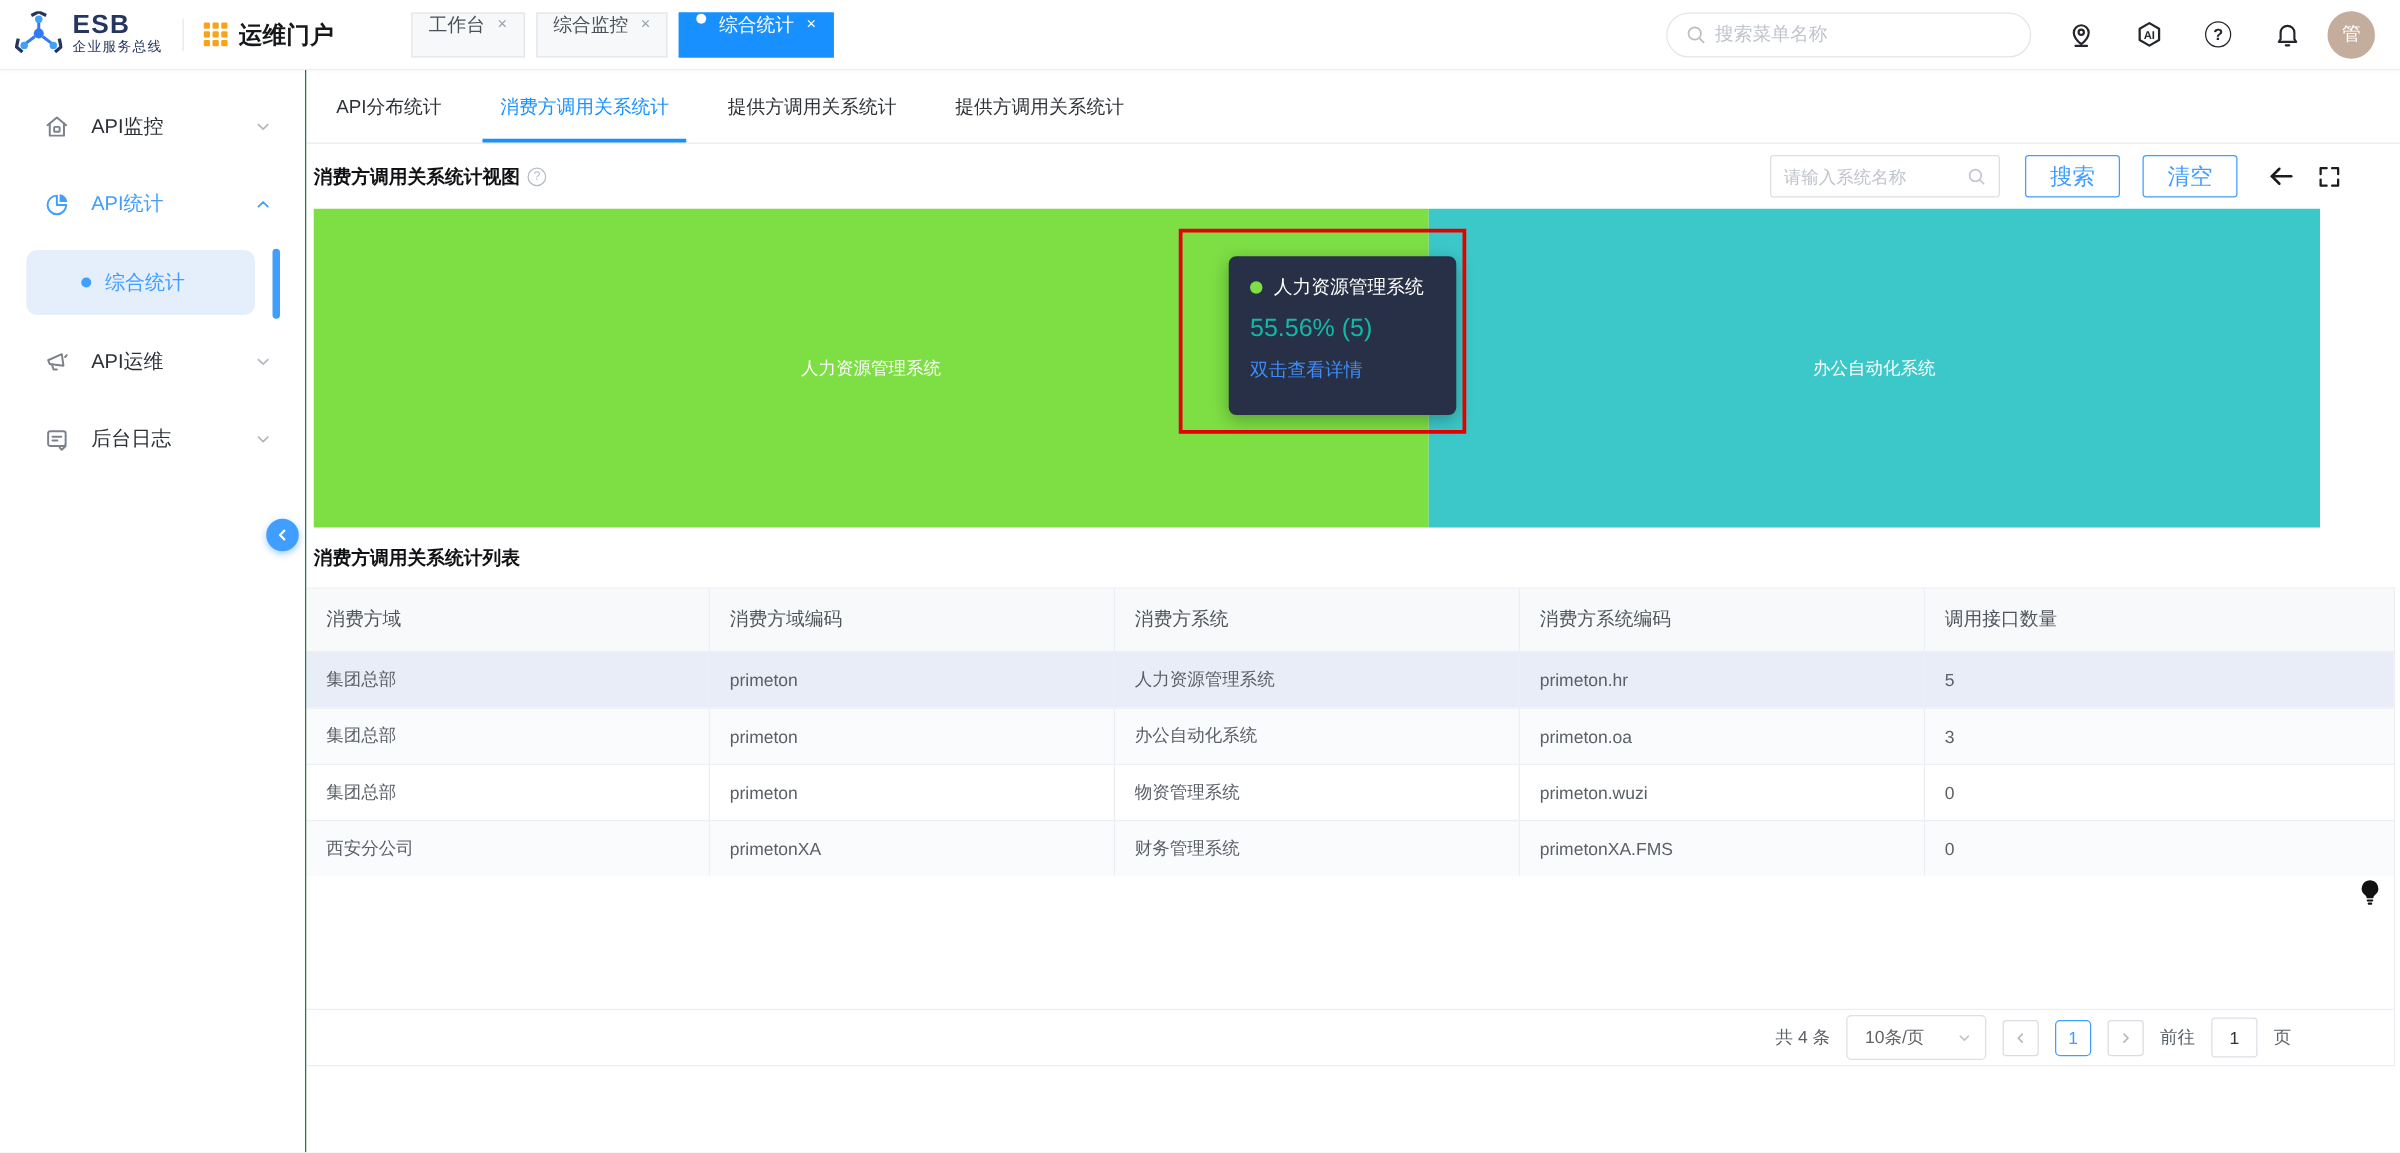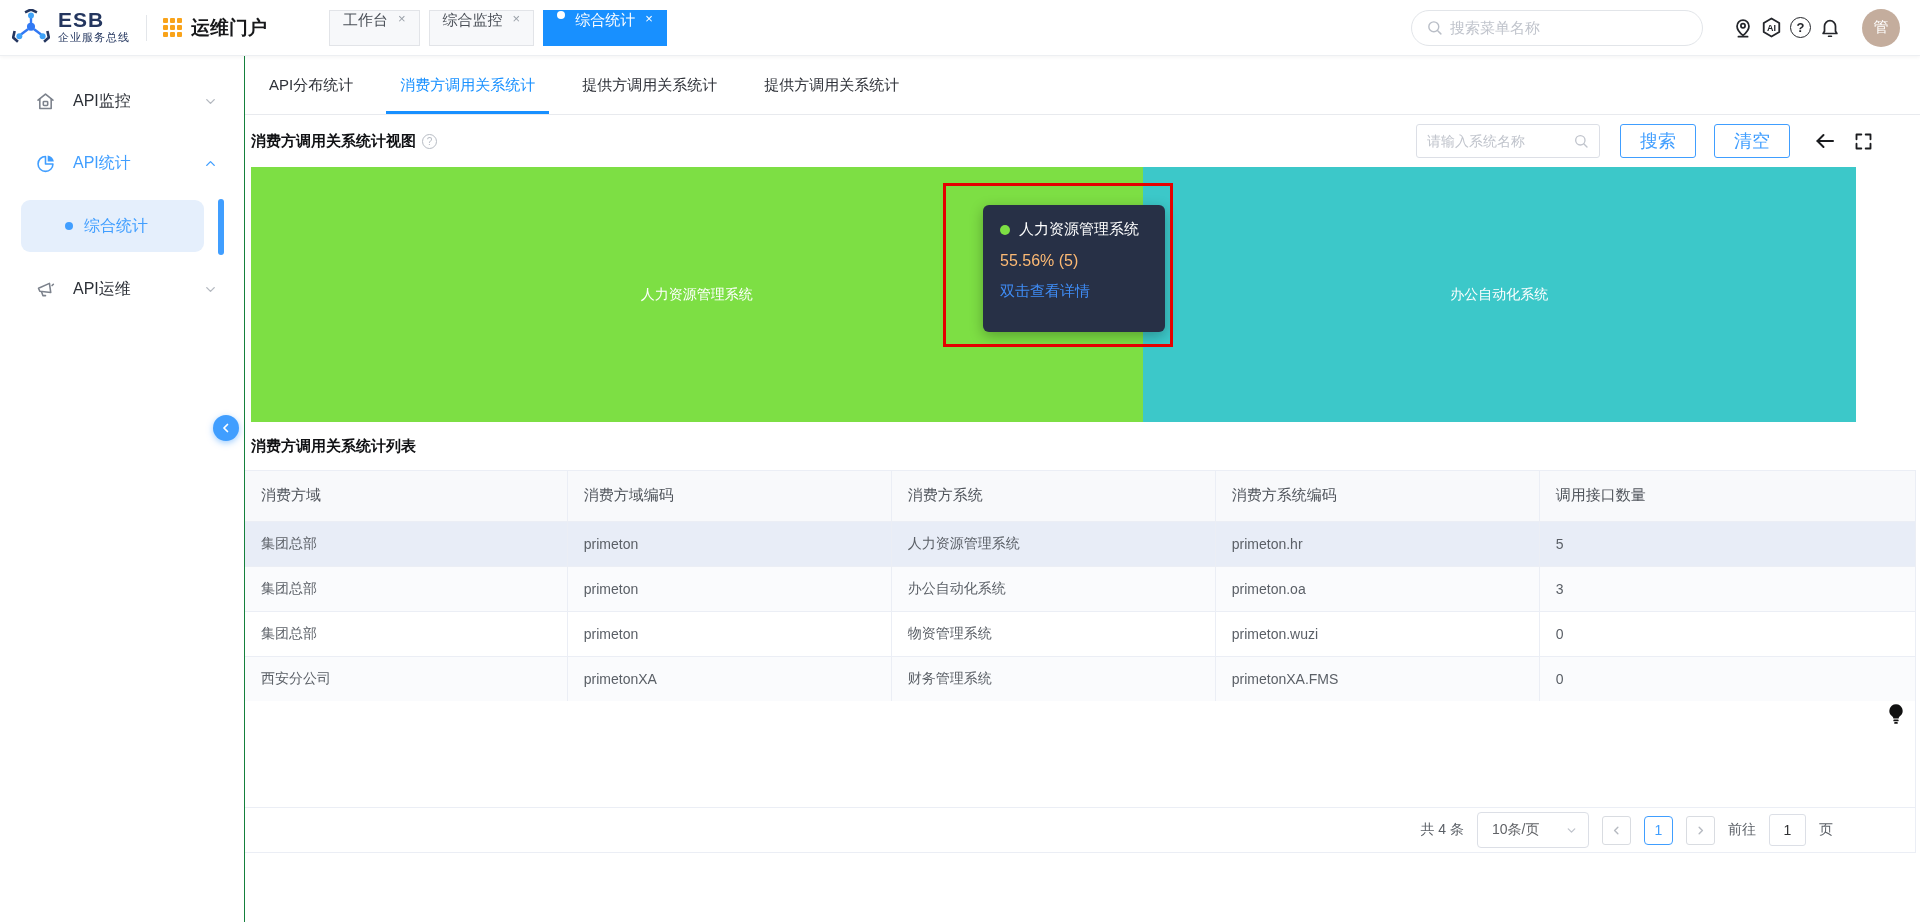--- a/index.html
+++ b/index.html
@@ -22,21 +22,21 @@
   .win-tab .x { color:#9aa0a8; font-size:13px; }
   .win-tab.active { background:#1890ff; border-color:#1890ff; color:#fff; }
   .win-tab.active .dot { width:8px; height:8px; border-radius:50%; background:#fff; }
   .win-tab.active .x { color:#fff; }
   .topbar-spacer { flex:1; }
   .global-search { width:292px; height:36px; border:1px solid #e2e5e9; border-radius:18px;
                    display:flex; align-items:center; padding:0 14px; gap:7px; color:#b9bec7; margin-right:28px; }
   .global-search svg { flex-shrink:0; }
   .global-search input { border:0; outline:0; flex:1; font-size:15px; color:#606266; background:transparent; }
   .global-search input::placeholder { color:#c0c4cc; }
-  .top-icons { display:flex; align-items:center; gap:6px; color:#24262b;text-align:right; }
+  .top-icons { display:flex; align-items:center; gap:32px; color:#24262b;text-align:right; }
   .tico { width:23px; height:23px; display:flex; align-items:center; justify-content:center; cursor:pointer; position:relative;}
   .ai-glyph { position:absolute; font-size:9px; font-weight:bold; color:#24262b; }
   .qmark { width:21px; height:21px; border:1.8px solid #24262b; border-radius:50%; display:flex; align-items:center;
            justify-content:center; font-size:13px; font-weight:bold; color:#24262b; }
   .avatar { width:38px; height:38px; border-radius:50%; background:#c4ad9d; color:#fff; display:flex; align-items:center;
             justify-content:center; font-size:15px; margin-left:21px; cursor:pointer; }
 
   
   .body { display:flex; height:866px; }
   .sidebar { width:245px; flex-shrink:0; border-right:1px solid #15803d; position:relative; padding-top:14px; background:#fff;}
@@ -84,21 +84,21 @@
   .chart { margin:0 64px 0 6px; height:255px; display:flex; position:relative; flex-shrink:0;}
   .chart-block { display:flex; align-items:center; justify-content:center; color:#fff; font-size:14px; cursor:pointer; }
   .chart-block.green { width:55.56%; background:#7ddf44; }
   .chart-block.teal  { width:44.44%; background:#3cc8c9; }
   .red-annotation { position:absolute; left:692px; top:16px; width:230px; height:164px;
                     border:3px solid #e50000; z-index:3; pointer-events:none; }
   .chart-tooltip { position:absolute; left:732px; top:38px; width:182px; height:127px; background:#273046;
                    border-radius:6px; padding:15px 17px; z-index:2; box-shadow:0 4px 14px rgba(0,0,0,.28); }
   .tt-row1 { display:flex; align-items:center; gap:9px; color:#fff; font-size:15px; }
   .tt-dot { width:10px; height:10px; border-radius:50%; background:#7ddf44; flex-shrink:0; }
-  .tt-pct { color:#fdba74; font-size:16px; margin:13px 0 0 0; }
+  .tt-pct { color:#14b8a6; font-size:20px; margin:13px 0 0 0; }
   .tt-link { color:#3f8cf5; font-size:15px; margin-top:12px; cursor:pointer; }
 
   
   .list-title { height:48px; display:flex; align-items:center; font-size:15px; font-weight:bold; color:#101114;
                 padding-left:6px; flex-shrink:0;}
   .table-wrap { margin-right:4px; border:1px solid #ebeef5; border-left:none; flex-shrink:0;}
   table { width:100%; border-collapse:collapse; font-size:14px; color:#5a5f66; table-layout:fixed; }
   thead th { height:50px; background:#f8f9fb; text-align:left; padding-left:16px; font-weight:normal;
              font-size:15px; color:#50555c; border-right:1px solid #ebeef5; }
   thead th:last-child { border-right:none; }
@@ -266,20 +266,36 @@
           </svg>
         </span>
         <span>API运维</span>
         <span class="chev">
           <svg width="15" height="15" viewBox="0 0 24 24" fill="none" stroke="currentColor" stroke-width="2.2" stroke-linecap="round" stroke-linejoin="round">
               <polyline points="6 9 12 15 18 9"></polyline>
             </svg>
         </span>
       </div>
 
+      <div class="side-item">
+        <span class="sicon">
+          <svg width="21" height="21" viewBox="0 0 24 24" fill="none" stroke="currentColor" stroke-width="1.8" stroke-linecap="round" stroke-linejoin="round">
+            <rect x="4" y="4.5" width="16" height="13.5" rx="2"></rect>
+              <path d="M8 9.5 H16"></path>
+              <path d="M8 13 H12.5"></path>
+              <path d="M14.5 19.5 L16.5 21.5 L20 18"></path>
+          </svg>
+        </span>
+        <span>后台日志</span>
+        <span class="chev">
+          <svg width="15" height="15" viewBox="0 0 24 24" fill="none" stroke="currentColor" stroke-width="2.2" stroke-linecap="round" stroke-linejoin="round">
+              <polyline points="6 9 12 15 18 9"></polyline>
+            </svg>
+        </span>
+      </div>
 
       <div class="active-bar"></div>
       <div class="collapse-btn">
         <svg width="14" height="14" viewBox="0 0 24 24" fill="none" stroke="#fff" stroke-width="3" stroke-linecap="round" stroke-linejoin="round">
             <polyline points="14.5 6 8.5 12 14.5 18"></polyline>
           </svg>
       </div>
     </aside>
 
     <main class="content">

